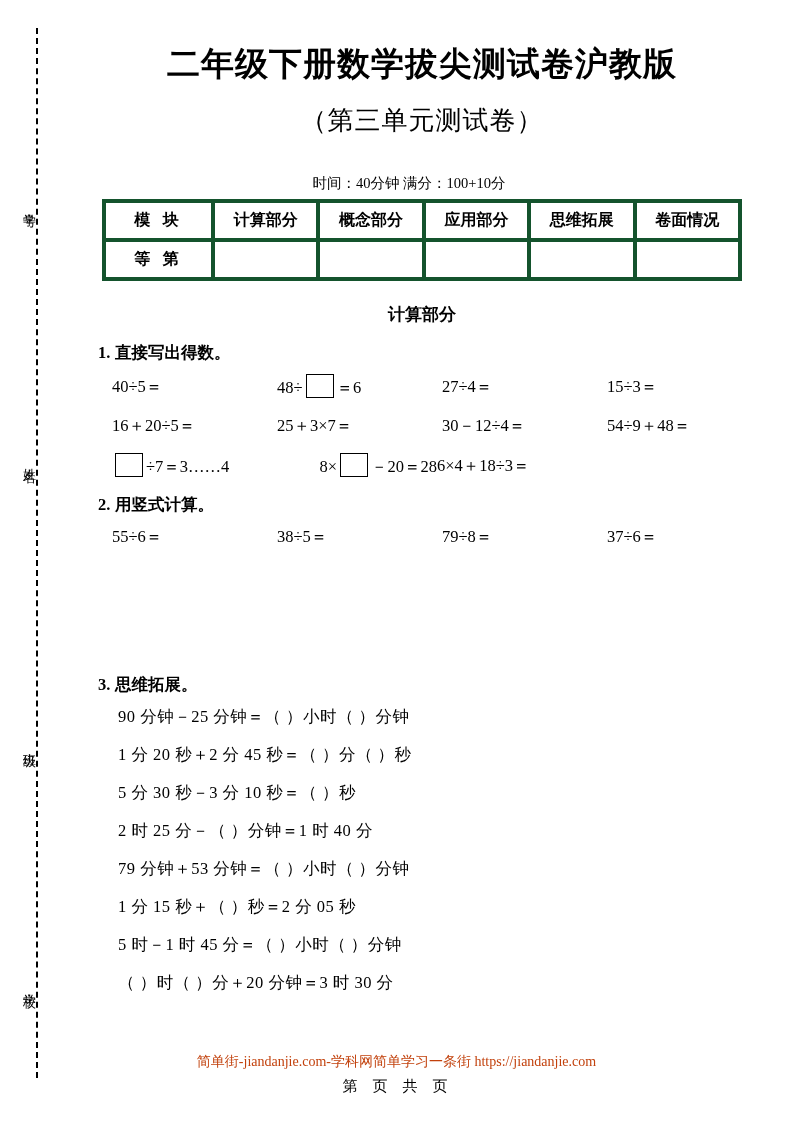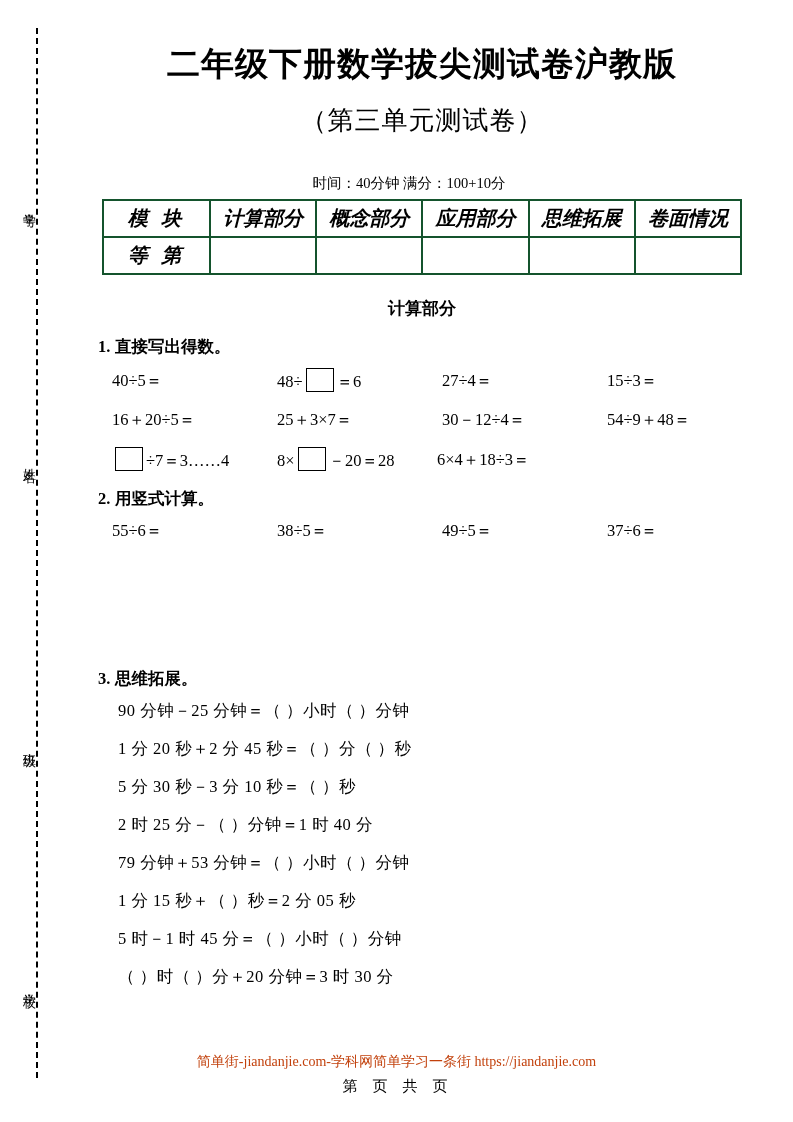--- a/index.html
+++ b/index.html
@@ -82,27 +82,26 @@
     font-family: "Liberation Serif", "DejaVu Serif", serif;
   }
 
   table.score-table {
     border-collapse: collapse;
     margin: 0 auto;
     width: 640px;
     table-layout: fixed;
   }
   table.score-table td {
-    border: 2px solid #14532d;
+    border: 4px solid #14532d;
     height: 33px;
     text-align: center;
-    font-size: 20px;
-    font-weight: bold;
-    font-family: "Liberation Sans", "DejaVu Sans", sans-serif;
-    font-style: italic;
+    font-size: 16px;
+    font-weight: bold;
+    font-family: "Liberation Sans", "DejaVu Sans", sans-serif;
   }
   table.score-table td.first-col {
     width: 103px;
     letter-spacing: 4px;
   }
 
   .section-head {
     text-align: center;
     font-size: 17px;
     font-weight: bold;
@@ -134,21 +133,21 @@
     width: 26px;
     height: 22px;
     border: 1.3px solid #000;
     vertical-align: -5px;
     margin: 0 3px;
   }
 
   
   .grid4 .cell { width: 165px; }
   .grid4b .cell:nth-child(1) { width: 165px; }
-  .grid4b .cell:nth-child(2) { width: 160px; }
+  .grid4b .cell:nth-child(2) { width: 160px; text-align: right; }
   .grid4b .cell:nth-child(3) { width: 175px; }
 
   .vert-row { margin-bottom: 0; }
   .vert-space { height: 110px; }
 
   .time-list {
     margin: 8px 0 0 46px;
     font-size: 16.5px;
   }
   .time-list .t-item {
@@ -245,21 +244,21 @@
     </div>
 
     <div class="q-title">
       <span class="num">2.</span>
       <span>用竖式计算。</span>
     </div>
 
     <div class="row grid4 vert-row">
       <span class="cell">55÷6＝</span>
       <span class="cell">38÷5＝</span>
-      <span class="cell">49÷5＝</span>
+      <span class="cell">79÷8＝</span>
       <span class="cell">37÷6＝</span>
     </div>
     <div class="vert-space"></div>
 
     <div class="q-title">
       <span class="num">3.</span>
       <span>思维拓展。</span>
     </div>
 
     <div class="time-list">

